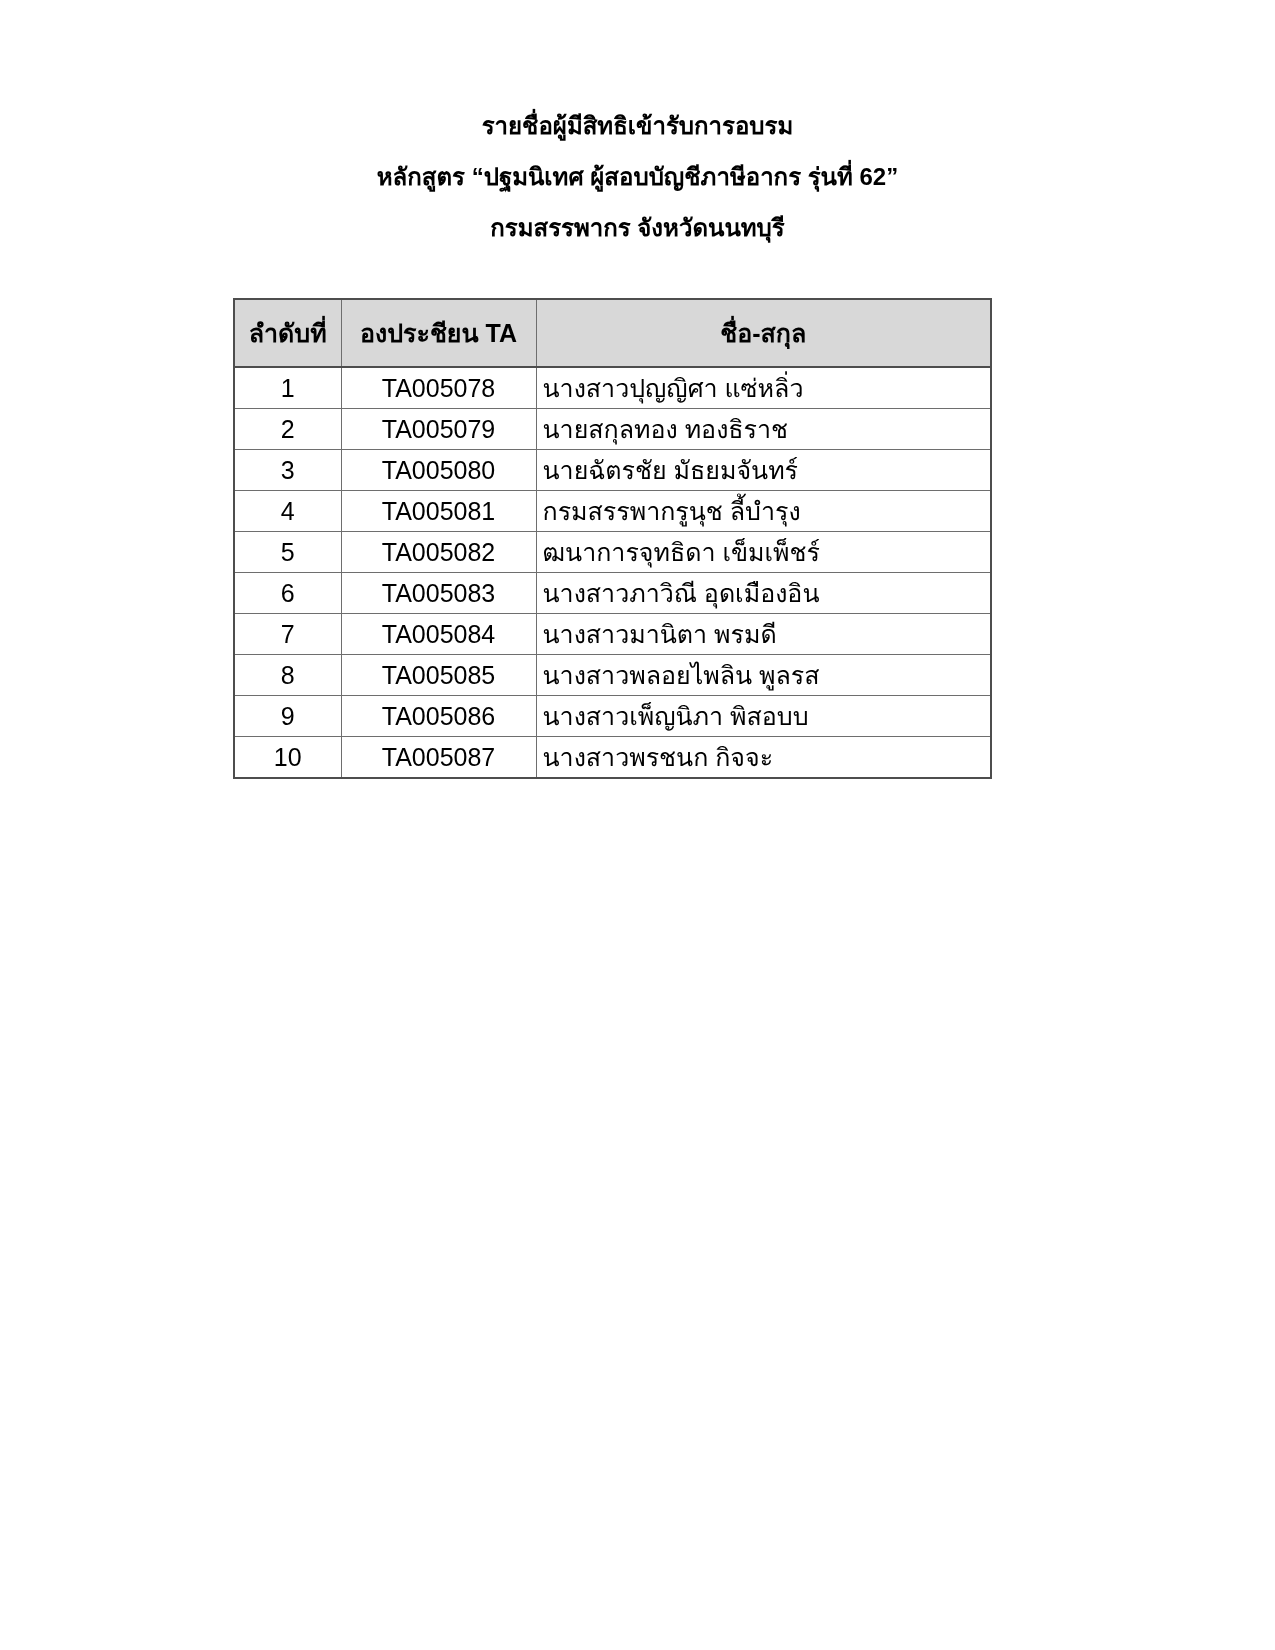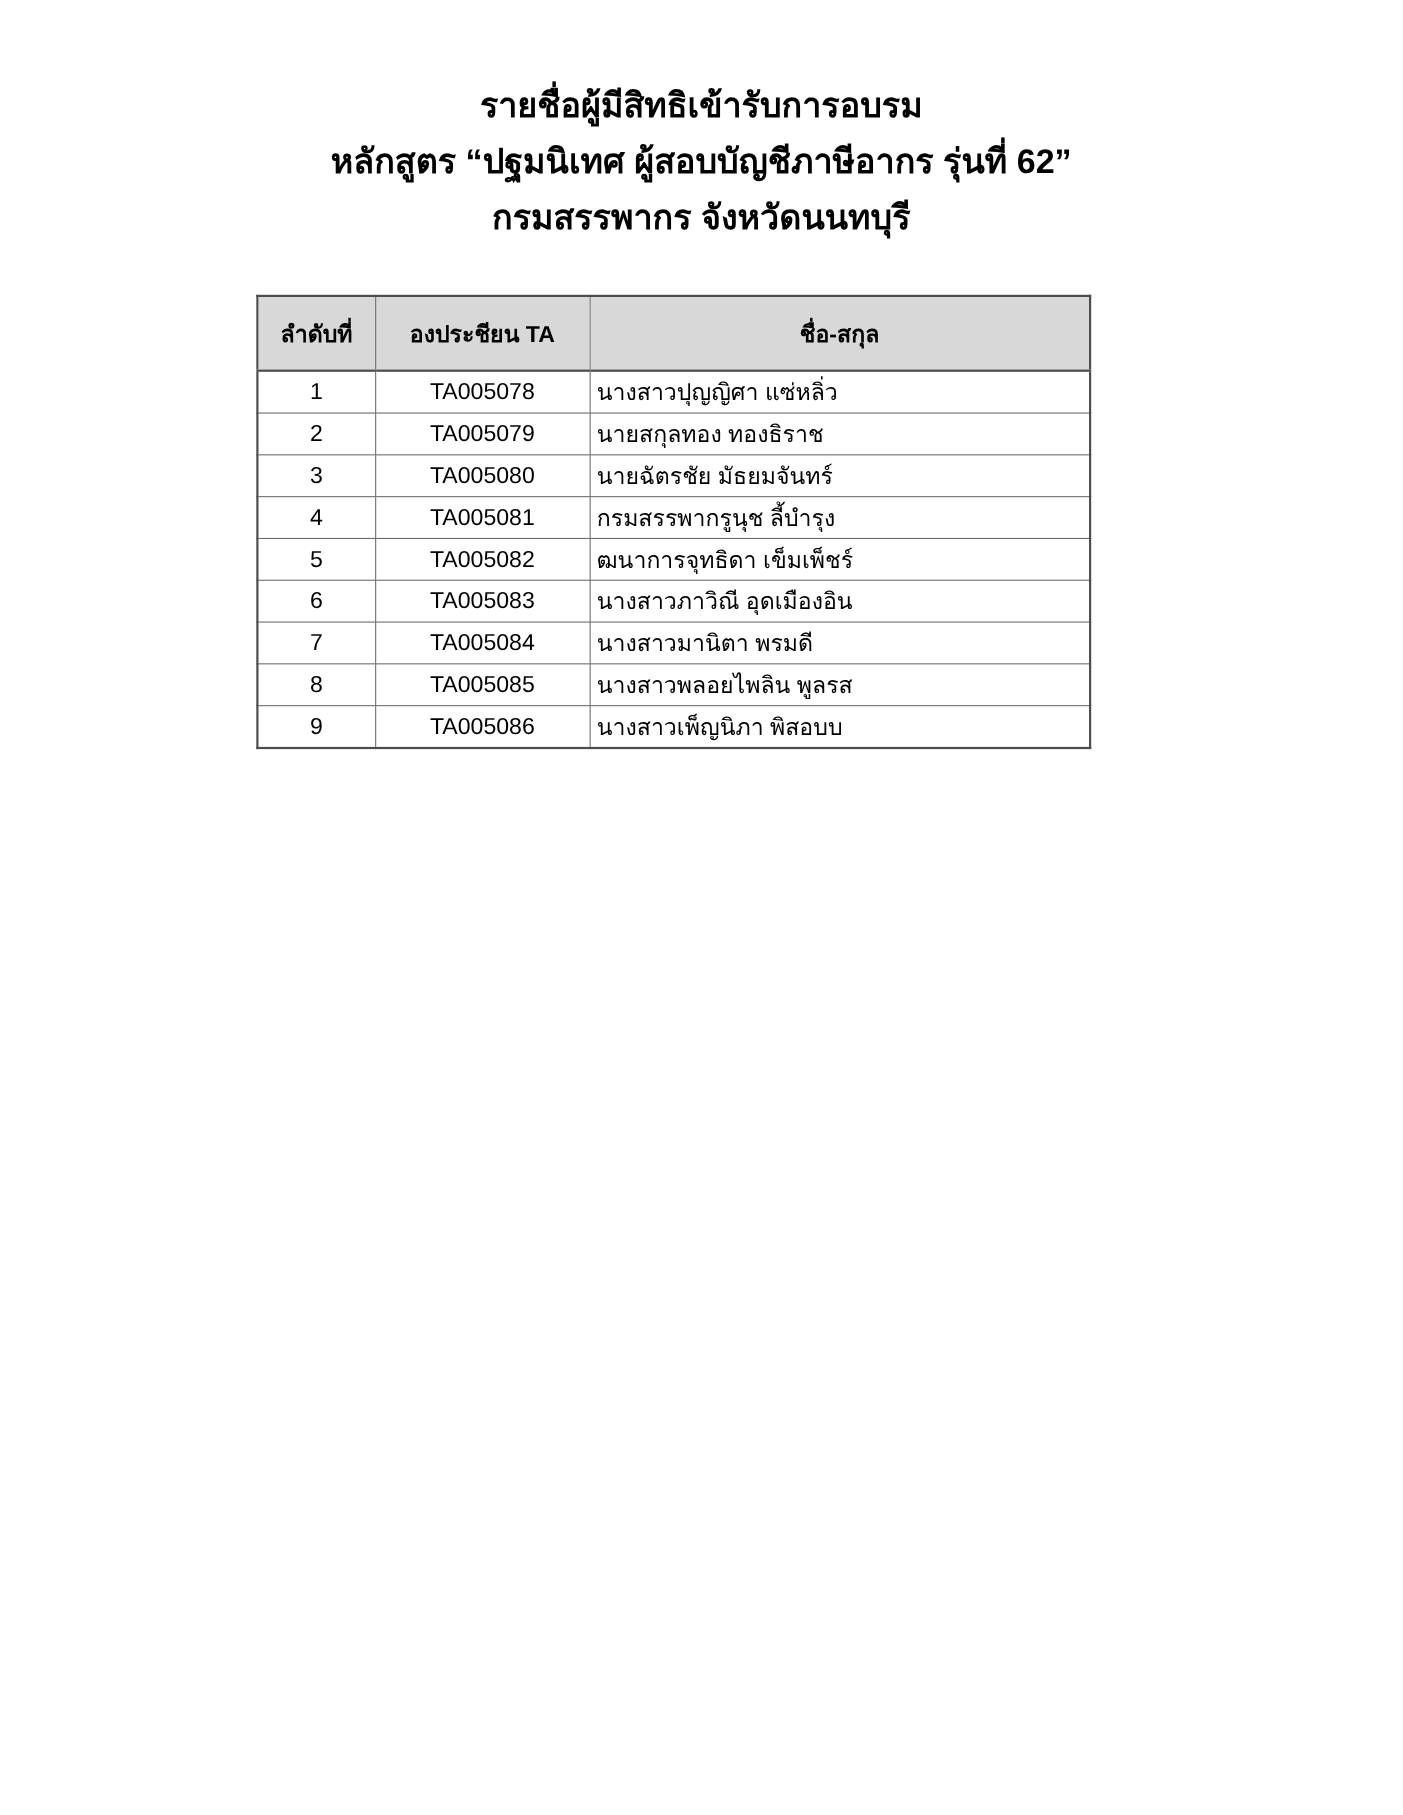--- a/index.html
+++ b/index.html
@@ -14,36 +14,36 @@
     font-family: "Liberation Sans", sans-serif;
     position: relative;
   }
   .page {
     width: 1275px;
     height: 1650px;
     background: #ffffff;
     overflow: hidden;
   }
   .titles {
-    padding-top: 70px;
+    padding-top: 100px;
     text-align: center;
     font-weight: bold;
-    font-size: 31px;
+    font-size: 24px;
   }
   .title-line {
     line-height: 51px;
     white-space: nowrap;
   }
   table.trainee-table {
     border-collapse: collapse;
     table-layout: fixed;
     width: 757px;
     margin: 45px 0 0 233px;
     border: 2px solid #4d4d4d;
-    font-size: 21px;
+    font-size: 25px;
   }
   table.trainee-table col.c-no  { width: 107px; }
   table.trainee-table col.c-ta  { width: 195px; }
   table.trainee-table col.c-name{ width: 455px; }
   table.trainee-table th,
   table.trainee-table td {
     border: 1px solid #6e6e6e;
     padding: 0;
     overflow: hidden;
   }
@@ -129,16 +129,21 @@
       <tr>
         <td>8</td>
         <td>TA005085</td>
         <td class="cell-name">นางสาวพลอยไพลิน พูลรส</td>
       </tr>
       <tr>
         <td>9</td>
         <td>TA005086</td>
         <td class="cell-name">นางสาวเพ็ญนิภา พิสอบบ</td>
       </tr>
+      <tr>
+        <td>10</td>
+        <td>TA005087</td>
+        <td class="cell-name">นางสาวพรชนก กิจจะ</td>
+      </tr>
     </tbody>
   </table>
 
 </div>
 
 </body></html>

